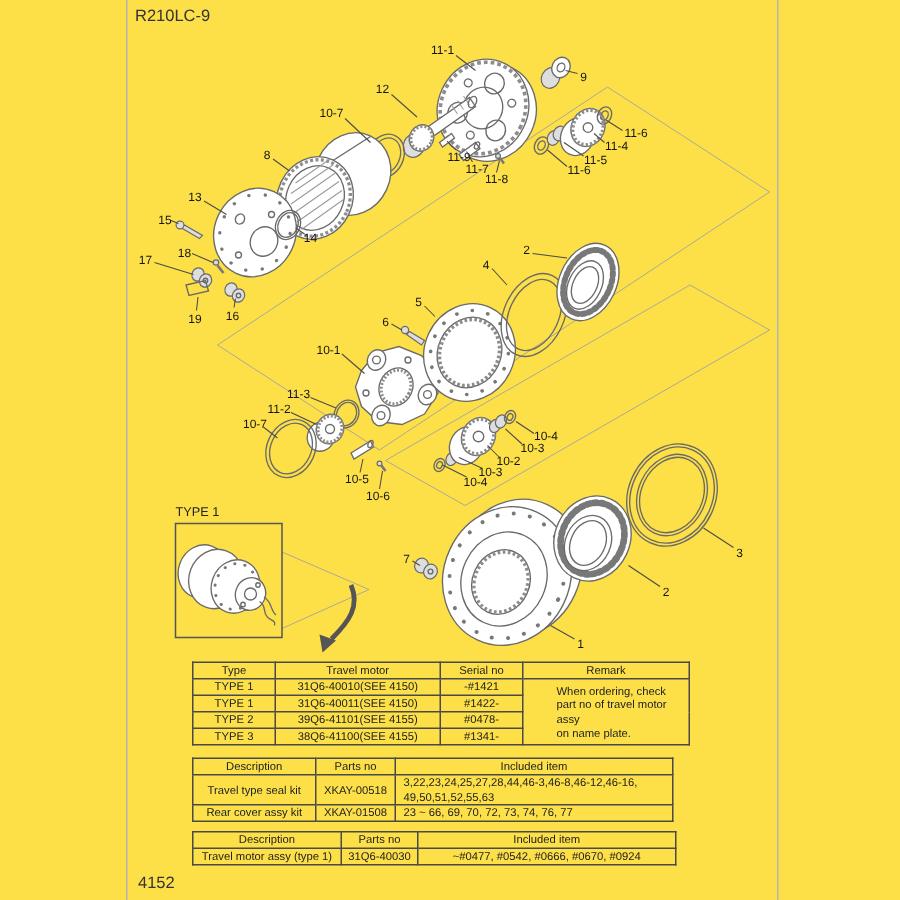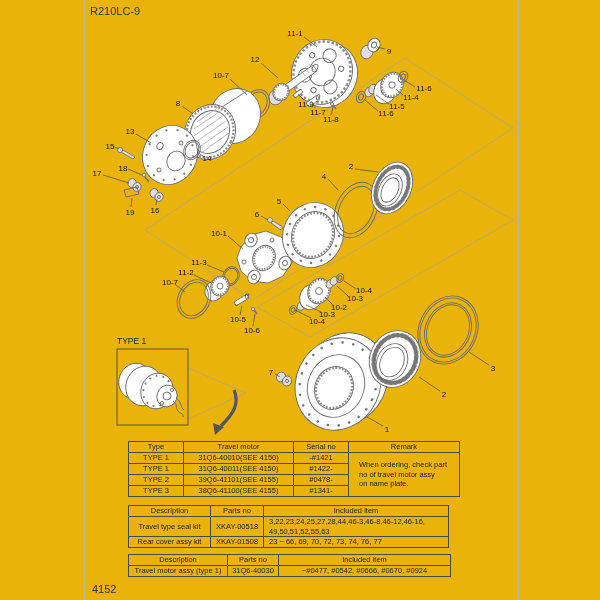--- a/index.html
+++ b/index.html
@@ -1,17 +1,17 @@
 <!DOCTYPE html>
 <html><head>
 <meta charset="utf-8">
 <style>
   html,body { margin:0; padding:0; background:#fff; }
   .page {
-    position:relative; width:600px; height:600px; background:#eab308;
+    position:relative; width:600px; height:600px; background:#fde047;
     font-family:"Liberation Sans", sans-serif; overflow:hidden; color:#222;
   }
   .frame-line { position:absolute; top:0; width:1px; height:600px; background:#b4b4b4; }
   #frame-left { left:84px; }
   #frame-right { left:518px; }
 
   .model-no { position:absolute; left:90px; top:5px; font-size:11px; color:#333; }
   .doc-title { position:absolute; left:0; right:0; top:3px; text-align:center; font-size:14px; letter-spacing:0.4px; color:#222; }
   .page-no { position:absolute; left:92px; top:583px; font-size:11px; color:#333; }
   .revision { position:absolute; right:92px; top:582px; font-size:11px; color:#333;margin-top:32px; }
@@ -36,21 +36,21 @@
   th,td {
     border:1px solid #4a4a4a; font-size:7.5px; line-height:9.5px;
     padding:0 2px; text-align:center; color:#222; font-weight:normal;
     white-space:pre-line; overflow:hidden;
   }
   th { height:10px; }
   #type-table { width:331px; }
   #kits-table { width:320px; }
   #assy-table { width:322px; }
   #type-table td { height:10px; }
-  #type-table td.remark { text-align:left; padding-left:10px; }
+  #type-table td.remark { text-align:left; padding-left:22px; }
   #kits-table td:nth-child(3) { text-align:left; padding-left:5px; }
 </style>
 </head>
 <body>
 
 <div class="page">
   <div id="frame-left" class="frame-line"></div>
   <div id="frame-right" class="frame-line"></div>
 
   <div class="model-no">R210LC-9</div>

